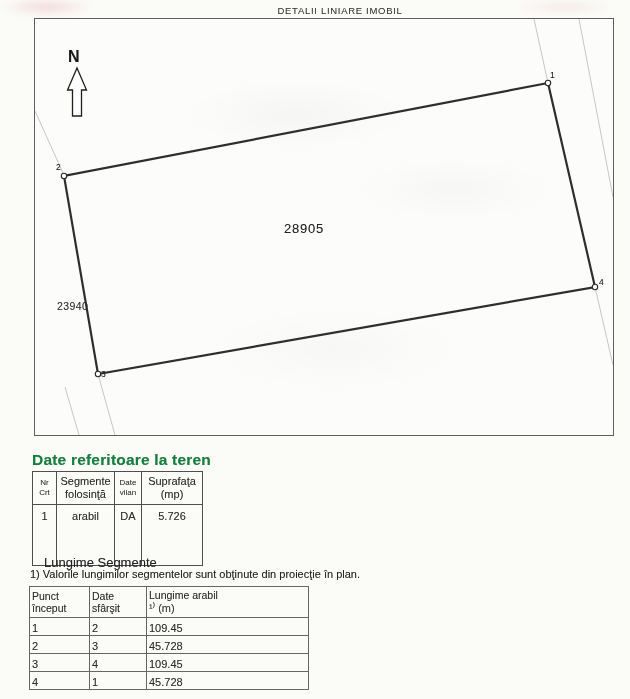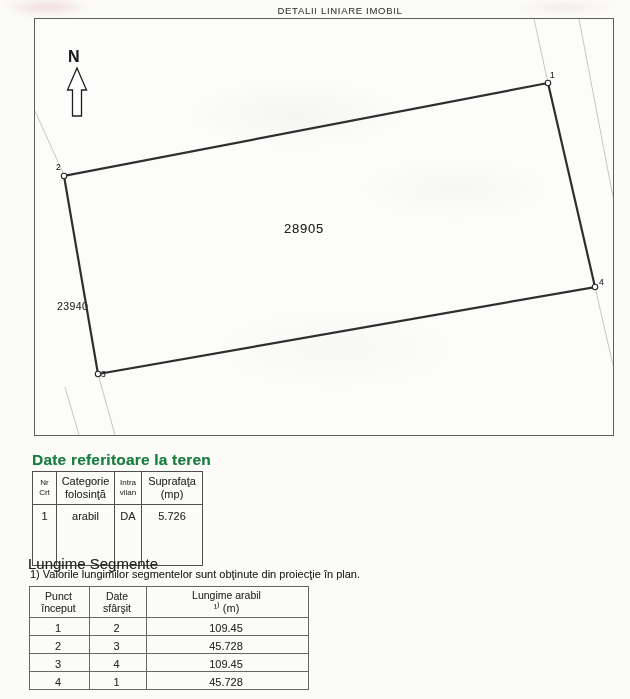--- a/index.html
+++ b/index.html
@@ -38,26 +38,26 @@
   .teren-table th,.teren-table td{
     border:1px solid #4f4f4f;text-align:center;vertical-align:middle;
     padding:1px 2px;color:#2d2d2d;
   }
   .teren-table{border:1.4px solid #333;}
   .teren-table th{font-weight:normal;margin-left:32px;}
   .teren-table .small-h{font-size:8px;line-height:1.25;color:#3a3a3a;}
   .teren-table .big-h{font-size:11px;line-height:1.2;}
   .teren-table .hrow th{height:30px;}
   .teren-table .drow td{height:54px;vertical-align:top;padding-top:5px;font-size:11px;}
-  .seg-caption{position:absolute;left:28px;top:555px;font-size:15px;color:#242424;}
+  .seg-caption{position:absolute;left:44px;top:555px;font-size:13px;color:#242424;}
   .seg-note{position:absolute;left:30px;top:568px;font-size:11px;color:#242424;}
   .seg-table{position:absolute;left:29px;top:586px;border:1.4px solid #333;}
   .seg-table th,.seg-table td{
     border:1px solid #666;color:#2d2d2d;
-    text-align:center;vertical-align:bottom;
+    text-align:left;vertical-align:bottom;
   }
   .seg-table th{
     font-weight:normal;font-size:10.5px;line-height:1.2;
     padding:2px 4px 2px 2px;height:26px;
   }
   .seg-table th .unit{display:block;font-size:11px;color:#3a3a3a;}
   .seg-table td{font-size:11px;height:16px;padding:0 5px 1px 2px;}
   .seg-table tr td{border-top:1px solid #8a8a8a;}
 </style>
 </head>
@@ -109,22 +109,22 @@
 <table class="teren-table">
   <colgroup>
       <col style="width:24px">
       <col style="width:58px">
       <col style="width:27px">
       <col style="width:61px">
     </colgroup>
   <tbody>
       <tr class="hrow">
     <th class="small-h">Nr Crt</th>
-    <th class="big-h">Categorie folosinţă</th>
-    <th class="small-h">Intra vilan</th>
+    <th class="big-h">Segmente folosinţă</th>
+    <th class="small-h">Date vilan</th>
     <th class="big-h">Suprafaţa (mp)</th>
   </tr>
   <tr class="drow">
     <td>1</td>
     <td>arabil</td>
     <td>DA</td>
     <td>5.726</td>
   </tr>
 </tbody>
   </table>

